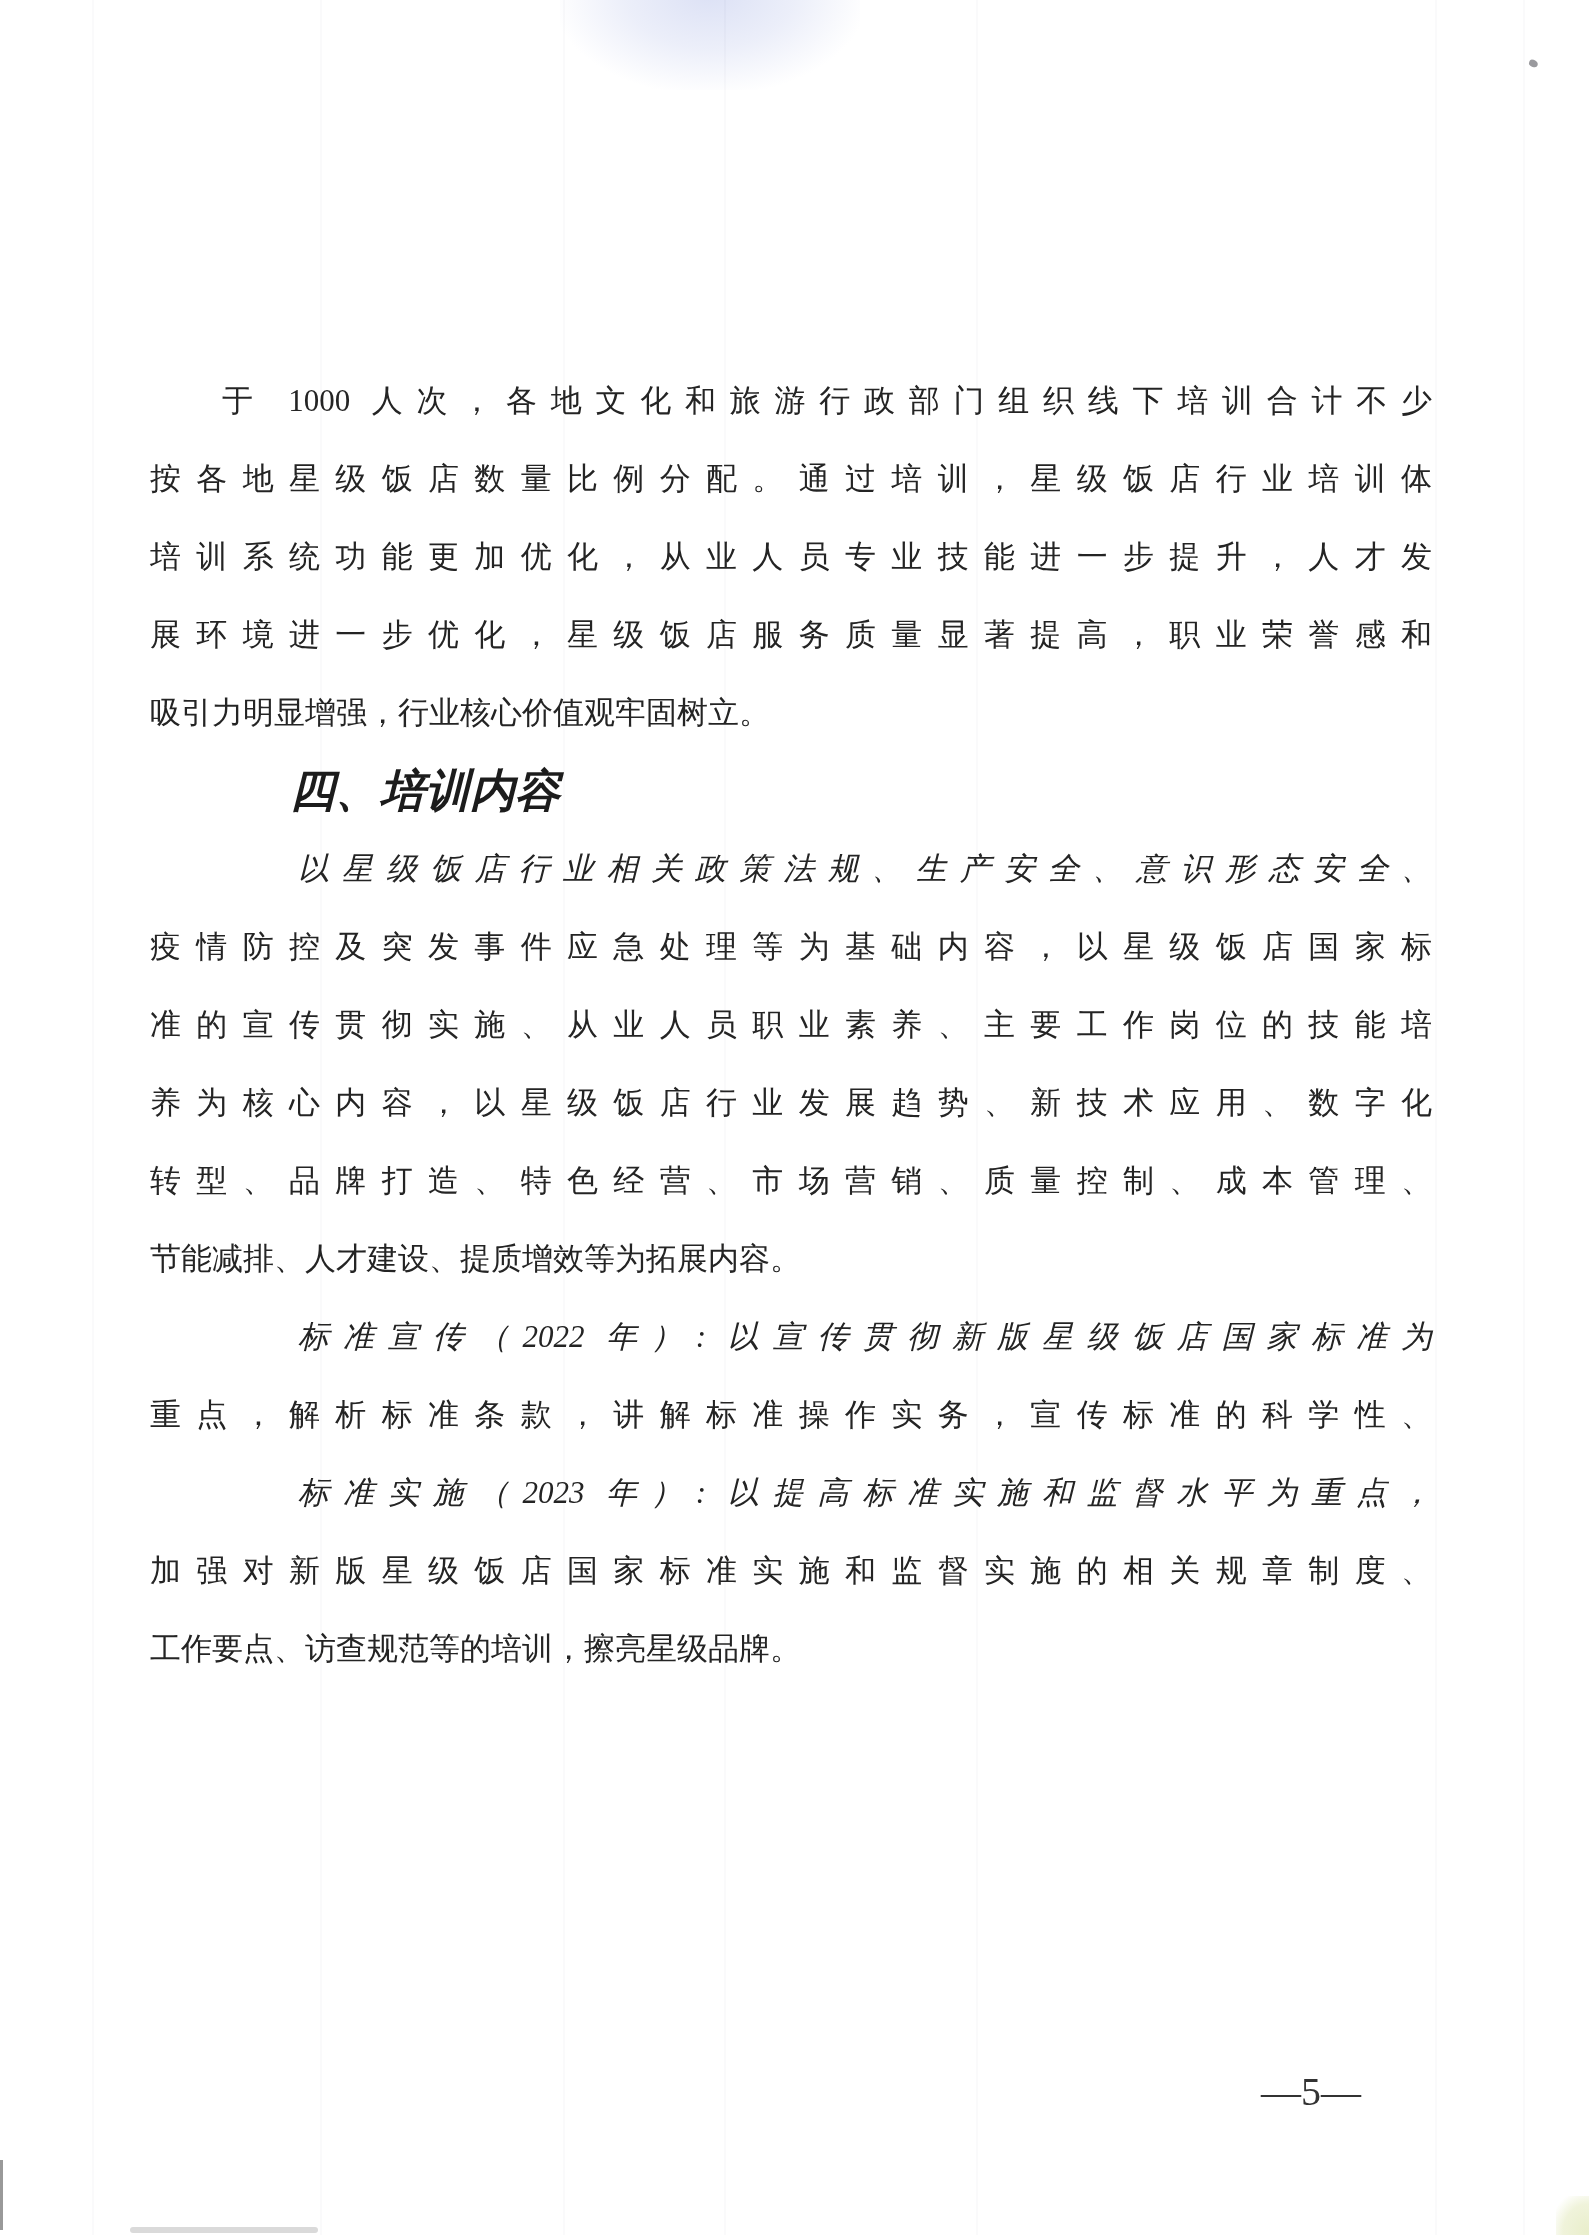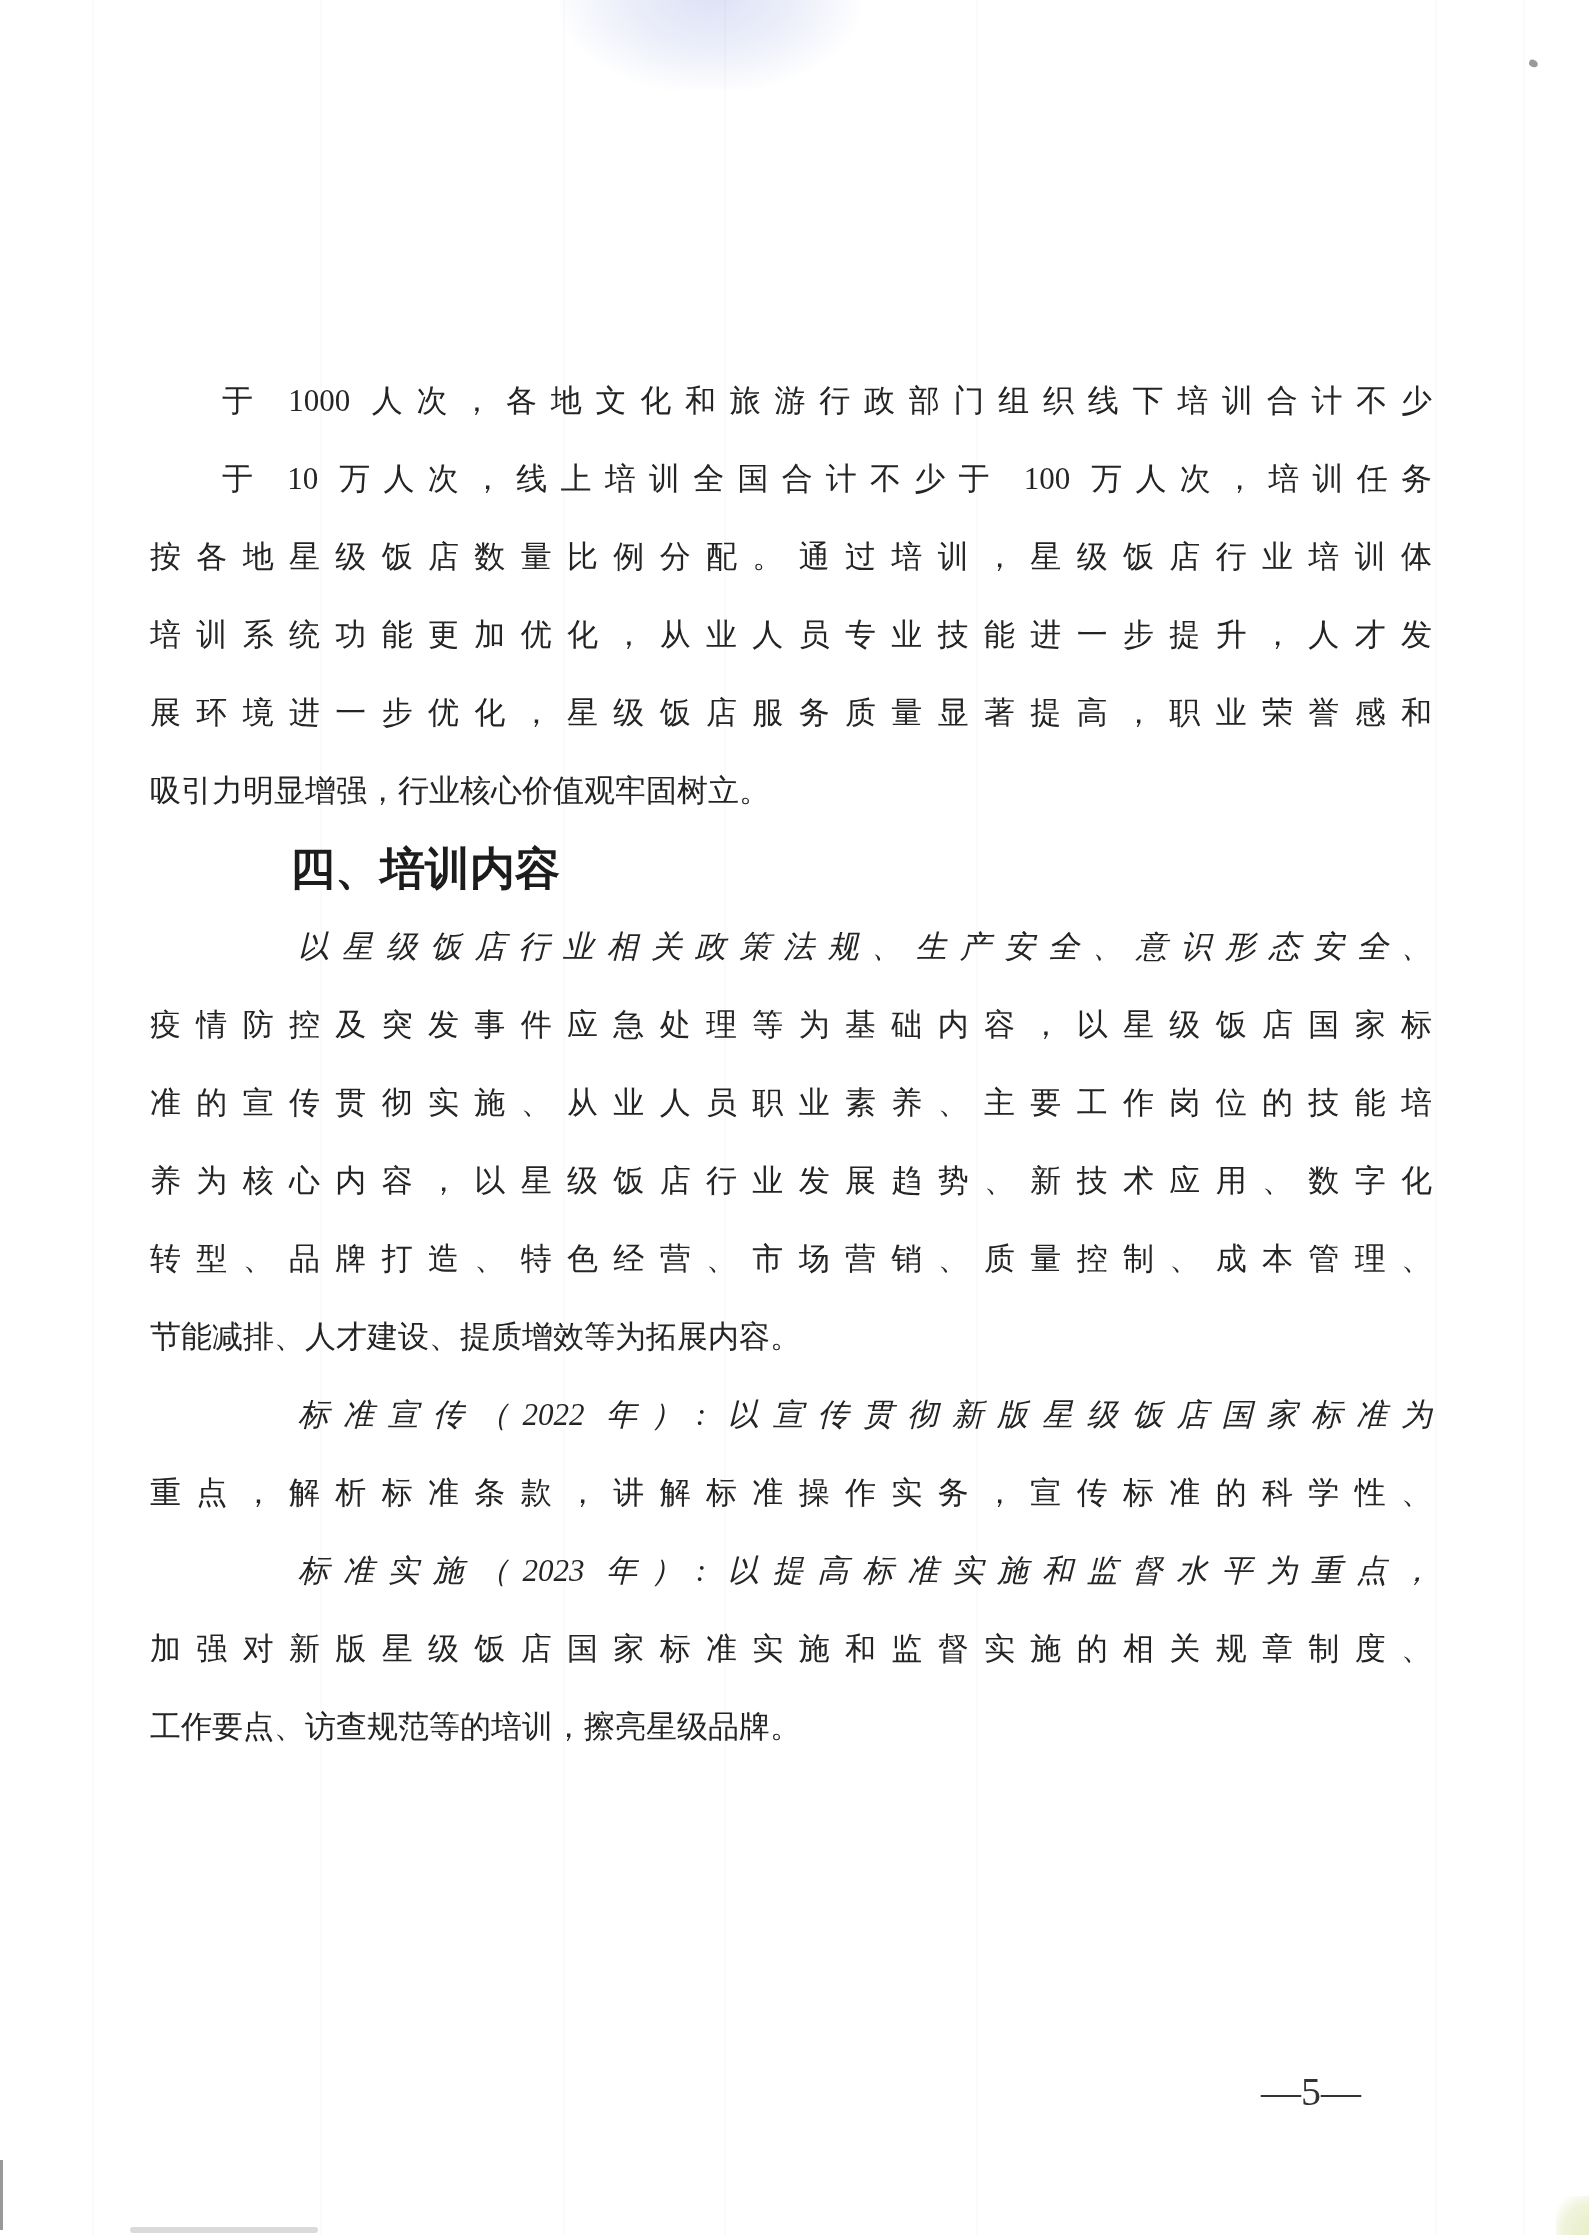--- a/index.html
+++ b/index.html
@@ -99,20 +99,21 @@
     text-align-last: left;
   }
   .line.heading {
     padding-left: 140px;
     font-family: "Liberation Sans", "DejaVu Sans", sans-serif;
     font-weight: bold;
     font-size: 45px;
     text-align: left;
     text-align-last: left;
     color: #1c1c1c;
+    font-style: italic;
   }
 
   .pageno {
     position: absolute;
     top: 2070px;
     right: 228px;
     font-family: "Liberation Serif", "DejaVu Serif", serif;
     font-size: 40px;
     line-height: 44px;
     color: #333333;
@@ -129,21 +130,20 @@
   <div class="streak" style="left:92px"></div>
   <div class="streak" style="left:320px"></div>
   <div class="streak" style="left:563px"></div>
   <div class="streak" style="left:724px"></div>
   <div class="streak" style="left:976px"></div>
   <div class="streak" style="left:1435px"></div>
   <div class="streak" style="left:1523px"></div>
 
   <div class="content" id="lines">
       <div class="line cont-shift">于 1000 人次，各地文化和旅游行政部门组织线下培训合计不少</div>
-      <div class="line cont-shift">于 10 万人次，线上培训全国合计不少于 100 万人次，培训任务</div>
       <div class="line full">按各地星级饭店数量比例分配。通过培训，星级饭店行业培训体</div>
       <div class="line full">培训系统功能更加优化，从业人员专业技能进一步提升，人才发</div>
       <div class="line full">展环境进一步优化，星级饭店服务质量显著提高，职业荣誉感和</div>
       <div class="line end">吸引力明显增强，行业核心价值观牢固树立。</div>
       <div class="line heading">四、培训内容</div>
       <div class="line start">以星级饭店行业相关政策法规、生产安全、意识形态安全、</div>
       <div class="line full">疫情防控及突发事件应急处理等为基础内容，以星级饭店国家标</div>
       <div class="line full">准的宣传贯彻实施、从业人员职业素养、主要工作岗位的技能培</div>
       <div class="line full">养为核心内容，以星级饭店行业发展趋势、新技术应用、数字化</div>
       <div class="line full">转型、品牌打造、特色经营、市场营销、质量控制、成本管理、</div>

